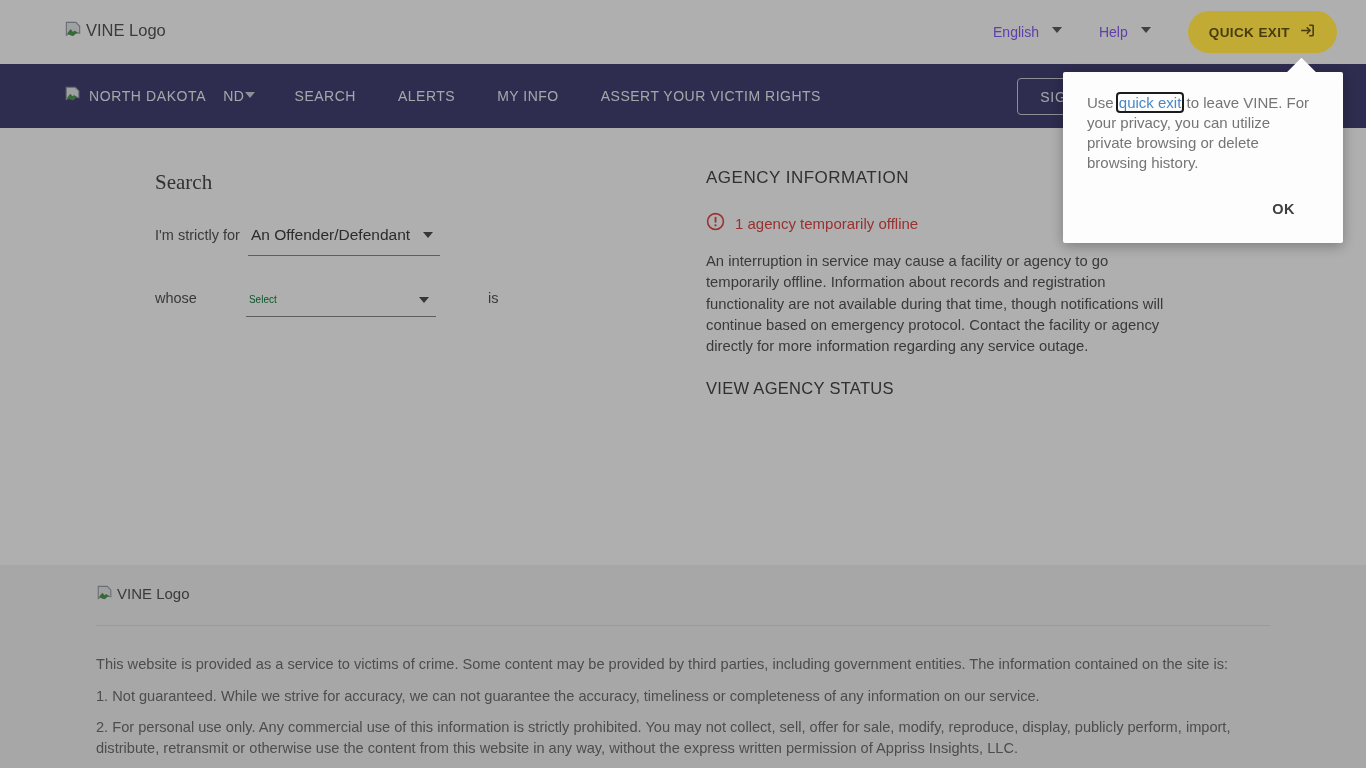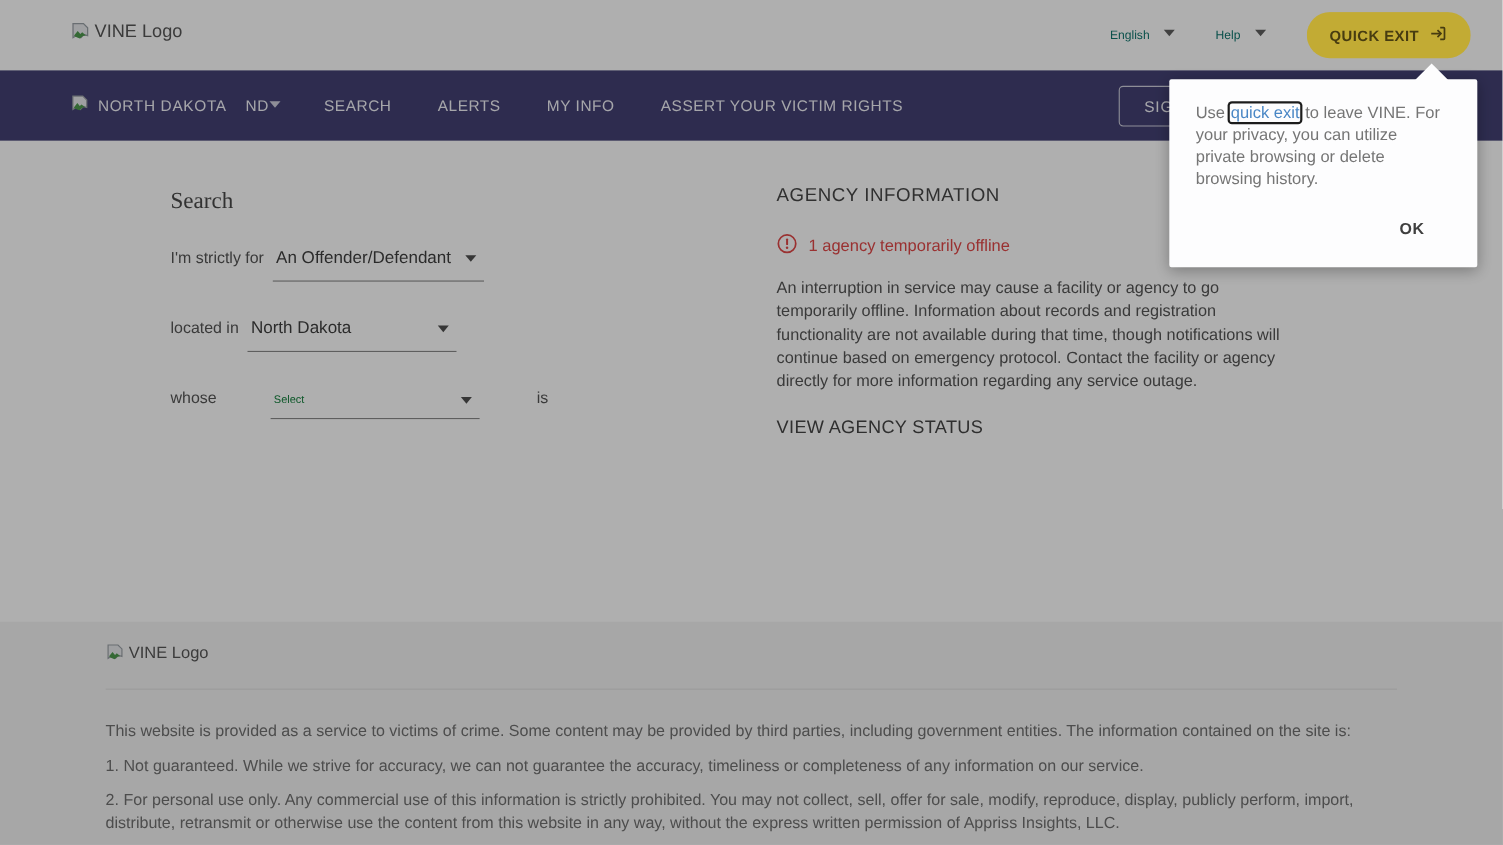--- a/index.html
+++ b/index.html
@@ -4,21 +4,21 @@
 <style>
   * { margin:0; padding:0; box-sizing:border-box; }
   html,body { width:1366px; height:768px; overflow:hidden; background:#fff;
               font-family:"Liberation Sans", sans-serif; }
 
   
   .topbar { height:64px; background:#ffffff; display:flex; align-items:center;
             justify-content:space-between; padding:0 29px 0 64px; }
   .brand { display:flex; align-items:flex-start; gap:3px; color:#565656; font-size:16.5px; cursor:pointer; }
   .topbar-right { display:flex; align-items:center; gap:37px; }
-  .menu-trigger { display:flex; align-items:center; gap:13px; font-size:11px; color:#0f766e; cursor:pointer; }
+  .menu-trigger { display:flex; align-items:center; gap:13px; font-size:14px; color:#8b5cf6; cursor:pointer; }
   .caret { width:0; height:0; border-left:5px solid transparent; border-right:5px solid transparent;
            border-top:6px solid #5f5f5f; margin-top:-4px; }
   .quick-exit { position:relative; z-index:60; height:42px; padding:0 21px; border-radius:21px;
                 background:#C2AB34; border:none; display:flex; align-items:center; gap:9px;
                 font-family:"Liberation Sans", sans-serif;
                 font-size:13.5px; font-weight:700; color:#473C10; letter-spacing:.4px; cursor:pointer; }
 
   
   .nav { height:64px; background:#434174; display:flex; align-items:center;
          padding-left:64px; position:relative; color:#F2F2F8; }
@@ -143,27 +143,20 @@
     <h1 class="search-title">Search</h1>
 
     <div class="form-row row-1">
       <span>I'm strictly for</span>
       <span class="select-box w1">
         <span class="select-value">An Offender/Defendant</span>
         <span class="caret-dark"></span>
       </span>
     </div>
 
-    <div class="form-row row-2">
-      <span>located in</span>
-      <span class="select-box w2">
-        <span class="select-value">North Dakota</span>
-        <span class="caret-dark"></span>
-      </span>
-    </div>
 
     <div class="form-row row-3">
       <span>whose</span>
       <span class="select-box w2">
         <span class="select-placeholder">Select</span>
         <span class="caret-dark"></span>
       </span>
       <span class="suffix">is</span>
     </div>
   </section>

